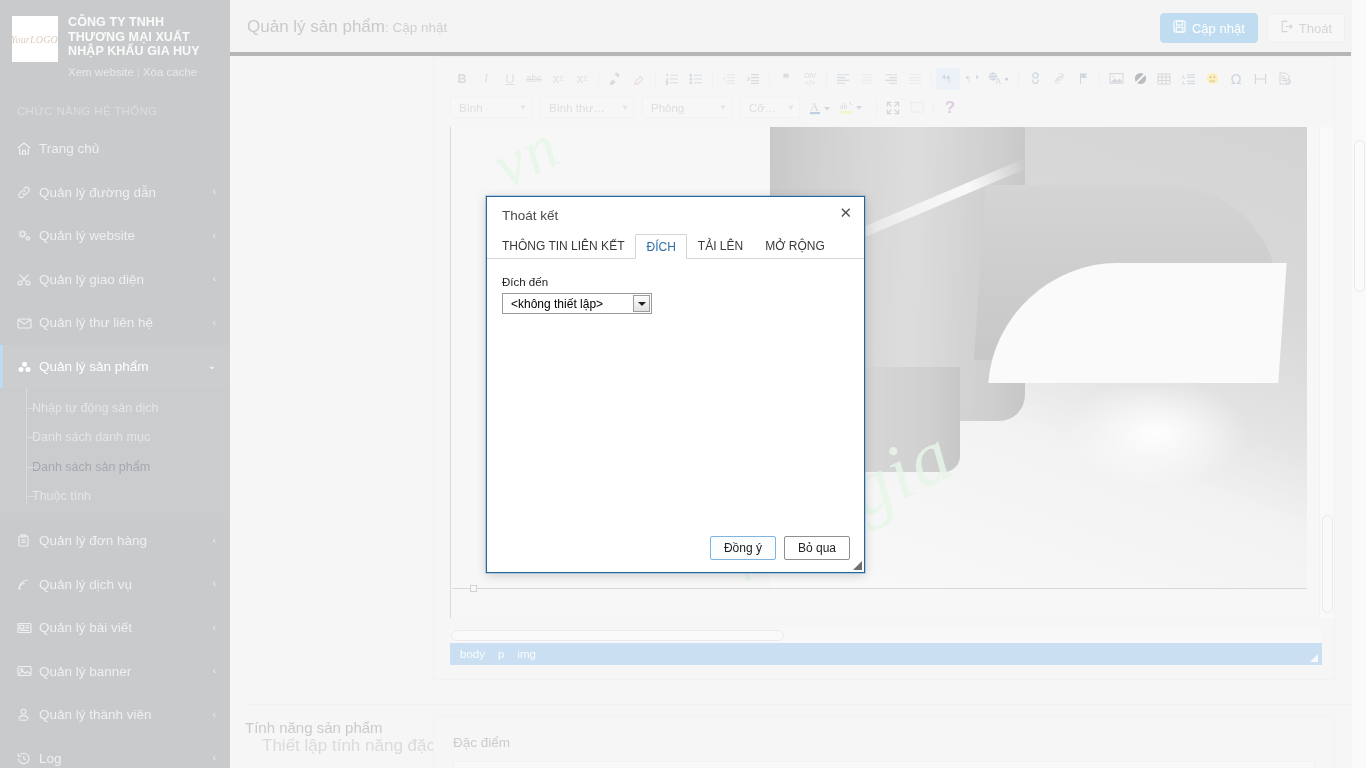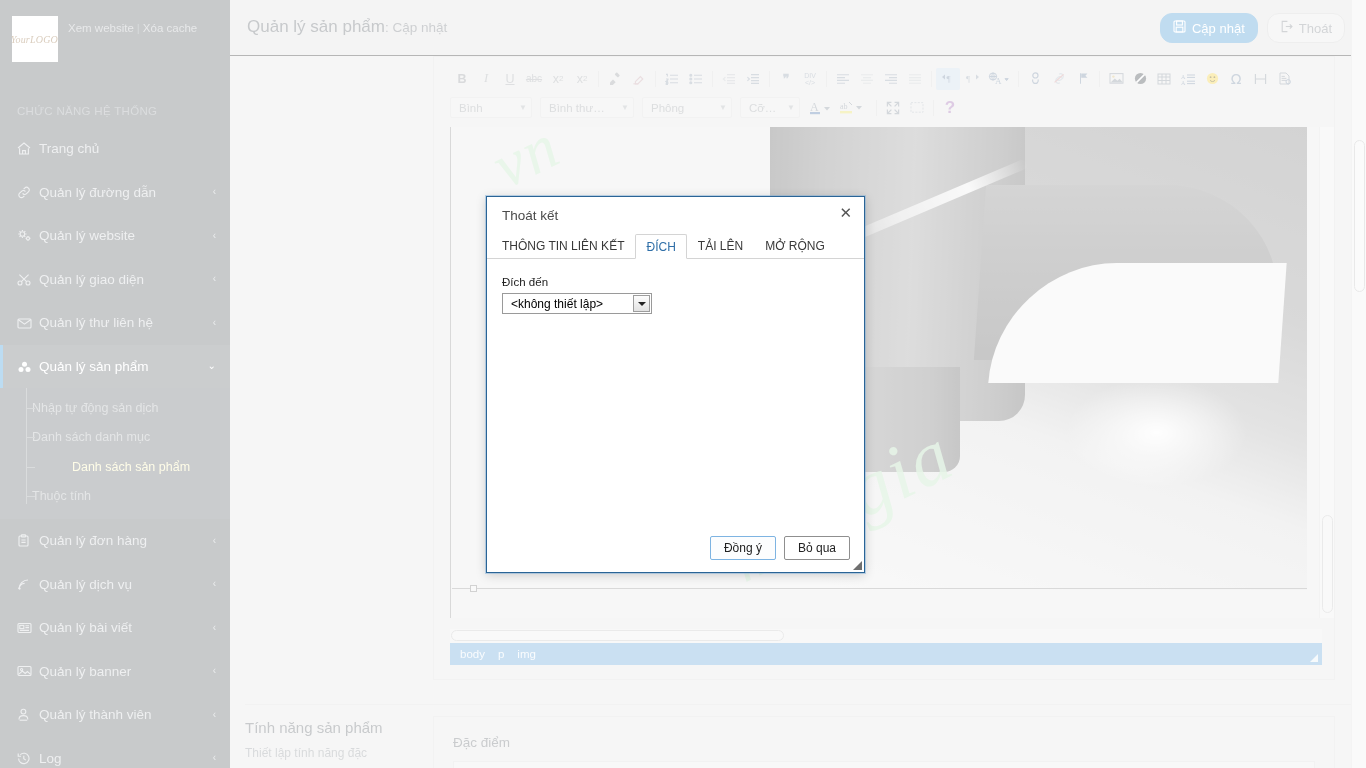--- a/index.html
+++ b/index.html
@@ -79,67 +79,67 @@
 
   .submenu { background: #757a7e; padding: 5px 0 8px 0; }
   .sub-item {
     position: relative;
     display: flex; align-items: center;
     height: 29.5px;
     padding-left: 32px;
     font-size: 12.5px; color: #b9bdc0;
     cursor: pointer;
   }
-  .sub-item.cur { color: #fef9c3; justify-content: center; }
+  .sub-item.cur { color: #0f172a; }
   .sub-item .tick {
     position: absolute; left: 26px; top: 50%;
     width: 9px; height: 1px; background: #9ea3a6;
   }
   .sub-rail {
     position: absolute; left: 26px; top: 0; bottom: 15px;
     width: 1px; background: #9ea3a6;
   }
   .submenu { position: relative; }
 
   
   .topbar {
     position: absolute; left: 230px; top: 0;
     width: 1136px; height: 56px;
     background: #e2e2e2;
-    border-bottom: 1px solid #404040;
+    border-bottom: 4px solid #404040;
   }
   .page-title {
     position: absolute; left: 17px; top: 17px;
     font-size: 17px; color: #6c7278;
   }
   .page-title .sub { font-size: 13.5px; color: #7d8288; }
   .topbtns { position: absolute; right: 21px; top: 13px; display: flex; gap: 9px; }
   .btn {
     display: flex; align-items: center; gap: 6px;
     height: 30px; padding: 0 12px;
-    font-size: 13px; border-radius: 12px;
+    font-size: 13px; border-radius: 4px;
     cursor: pointer; white-space: nowrap;
   }
   .btn-primary { background: #5ba4d8; color: #fff; border: 1px solid #5ba4d8; }
   .btn-default { background: #eaeaea; color: #8b9096; border: 1px solid #d2d2d2; }
 
   
   .main {
     position: absolute; left: 230px; top: 56px;
     width: 1136px; height: 712px;
     background: #e8e8e8;
     overflow: hidden;
   }
 
   
   .row-desc {
     position: absolute; width: 190px;
   }
   .row-desc .t { font-size: 15px; color: #6e7479; }
-  .row-desc .d { font-size: 12px; color: #9a9fa3; margin-top: 8px; line-height: 18px; }
+  .row-desc .d { font-size: 17px; color: #9a9fa3; margin-top: 1px; line-height: 18px; text-align: right; }
 
   
   .editor-panel {
     position: absolute; left: 203px; top: 0px;
     width: 902px; height: 624px;
     background: #e6e6e6;
     border: 1px solid #dcdcdc;
   }
   .cke-toolbar {
     position: absolute; left: 16px; top: 7px; right: 16px;
@@ -403,20 +403,21 @@
 
 <div id="app">
 
   <div class="sidebar">
 
     <div class="brand">
       <div class="brand-logo">
         <span>YourLOGO</span>
       </div>
       <div class="brand-text">
+        <div class="brand-title">CÔNG TY TNHH THƯƠNG MẠI XUẤT NHẬP KHẨU GIA HUY</div>
         <div class="brand-links">
           <a href="#">Xem website</a><span class="sep">|</span><a href="#">Xóa cache</a>
         </div>
       </div>
     </div>
 
     <div class="menu-head">CHỨC NĂNG HỆ THỐNG</div>
 
     <div class="nav-item">
       <span class="ic">

